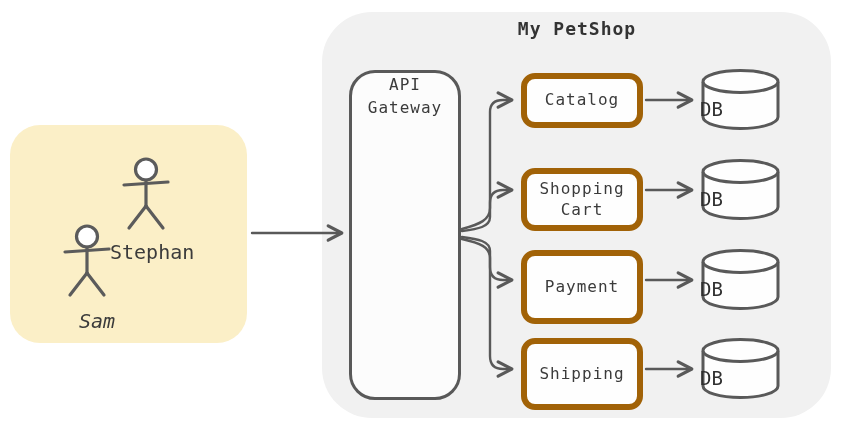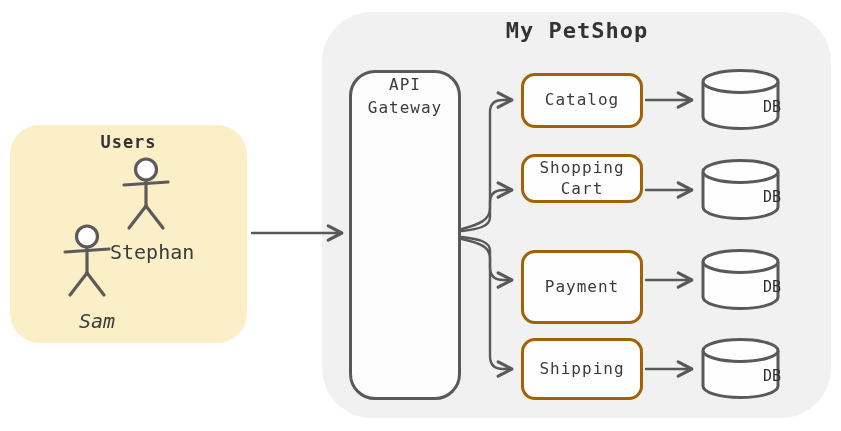--- a/index.html
+++ b/index.html
@@ -13,21 +13,21 @@
   }
   .abs{position:absolute;}
 
   
   .petshop-container{
     left:322px;top:12px;width:509px;height:406px;
     background:#f1f1f1;border-radius:50px;
   }
   .petshop-title{
     left:452px;top:18px;width:250px;
-    text-align:center;font-size:22px;font-weight:bold;color:#333;
+    text-align:center;font-size:18px;font-weight:bold;color:#333;
     letter-spacing:1px;
   }
   .users-box{
     left:10px;top:125px;width:237px;height:218px;
     background:#fbefc7;border-radius:30px;
   }
   .users-title{
     left:10px;top:132px;width:237px;
     text-align:center;font-size:17px;font-weight:bold;color:#333;
     letter-spacing:1px;
@@ -44,55 +44,54 @@
     display:flex;align-items:flex-start;justify-content:center;
   }
   .gateway-label{
     font-size:16px;text-align:center;white-space:pre-line;line-height:1.45;
     letter-spacing:1px;
   }
 
   
   .service-box{
     left:521px;width:122px;
-    background:#fefefe;border:3px solid #a16207;border-radius:14px;
+    background:#fefefe;border:6px solid #a16207;border-radius:14px;
     box-sizing:border-box;
     display:flex;align-items:center;justify-content:center;
   }
   .service-box .label{
     font-size:16px;text-align:center;white-space:pre-line;line-height:1.3;
     letter-spacing:1px;
   }
   .svc-0{top:73px;height:55px;}
-  .svc-1{top:154px;height:49px;}
+  .svc-1{top:168px;height:63px;}
   .svc-2{top:250px;height:74px;}
-  .svc-3{top:338px;height:62px;}
+  .svc-3{top:338px;height:72px;}
 
   
   .db{width:81px;height:63px;left:700px;}
   .db-0{top:68px;} .db-1{top:158px;} .db-2{top:248px;} .db-3{top:337px;}
   .db .db-label{
     position:absolute;left:0;top:30px;width:100%;
-    text-align:right;font-size:15px;color:#2f2f2f;
+    text-align:left;font-size:19px;color:#2f2f2f;
   }
   .db svg{position:absolute;left:0;top:0;}
 
   .connector-layer{left:0;top:0;width:841px;height:431px;pointer-events:none;}
   .figure{pointer-events:none;}
 </style>
 </head>
 <body>
 
 <div id="stage">
 
   <div class="abs petshop-container"></div>
   <div class="abs petshop-title">My PetShop</div>
 
   <div class="abs users-box"></div>
-  <div class="abs users-title">Users</div>
 
   <svg class="abs figure" style="left:121px;top:157px;" width="50" height="74" viewBox="0 0 50 74">
     <g stroke="#5b5b5b" stroke-width="3.2" stroke-linecap="round" fill="none">
       <circle cx="25" cy="12.5" r="10.5" fill="#ffffff"></circle>
       <path d="M3 28 L47 25"></path>
       <path d="M25 23 L25 49"></path>
       <path d="M25 49 L8 71"></path>
       <path d="M25 49 L42 71"></path>
     </g>
   </svg>

